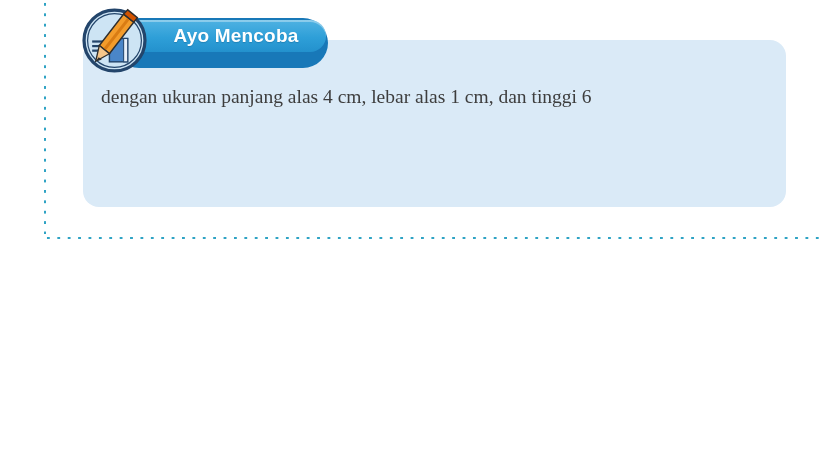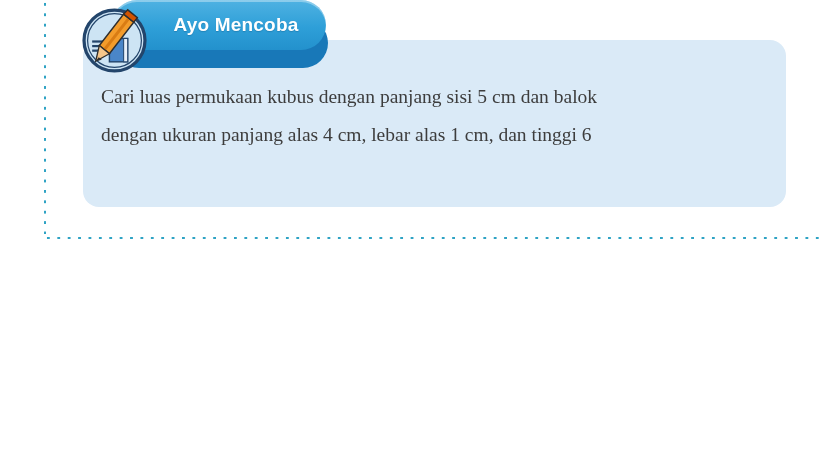--- a/index.html
+++ b/index.html
@@ -38,21 +38,21 @@
     padding:38px 20px 0 18px;
     font-family:"Liberation Serif","DejaVu Serif",serif;
     font-size:19.5px;line-height:38px;color:var(--body-text);
   }
 
   .pill-shadow{
     position:absolute;left:114px;top:18px;width:214px;height:50px;
     background:var(--pill-blue-dark);border-radius:26px;
   }
   .pill{
-    position:absolute;left:112px;top:0;width:214px;height:50px;
+    position:absolute;left:112px;top:20px;width:214px;height:32px;
     background:linear-gradient(180deg,var(--pill-blue-light) 0%,var(--pill-blue) 55%,#2391cd 100%);
     border-radius:26px;
     box-shadow:inset 0 2px 0 rgba(255,255,255,0.35);
     display:flex;align-items:center;justify-content:center;
     padding-left:34px;
   }
   .pill-label{
     color:#ffffff;font-weight:bold;font-size:19px;letter-spacing:0.2px;
     text-shadow:0 1px 1px rgba(0,60,100,0.25);
   }
@@ -62,21 +62,20 @@
 </style>
 </head>
 <body>
 
 <div class="v-dots"></div>
 <div class="h-dots"></div>
 
 <section>
   <div class="callout-box">
     <div class="callout-text">
-      <div>Cari luas permukaan kubus dengan panjang sisi 5 cm dan balok</div>
       <div>dengan ukuran panjang alas 4 cm, lebar alas 1 cm, dan tinggi 6</div>
     </div>
   </div>
 
   <div class="pill-shadow"></div>
   <div class="pill">
     <span class="pill-label">Ayo Mencoba</span>
   </div>
 
   <div class="icon-circle">

